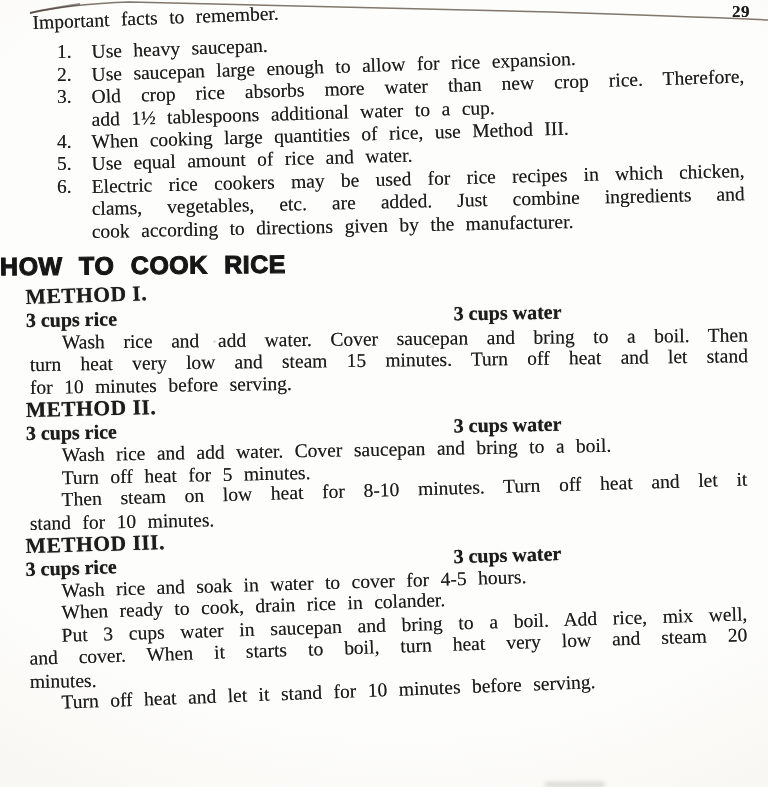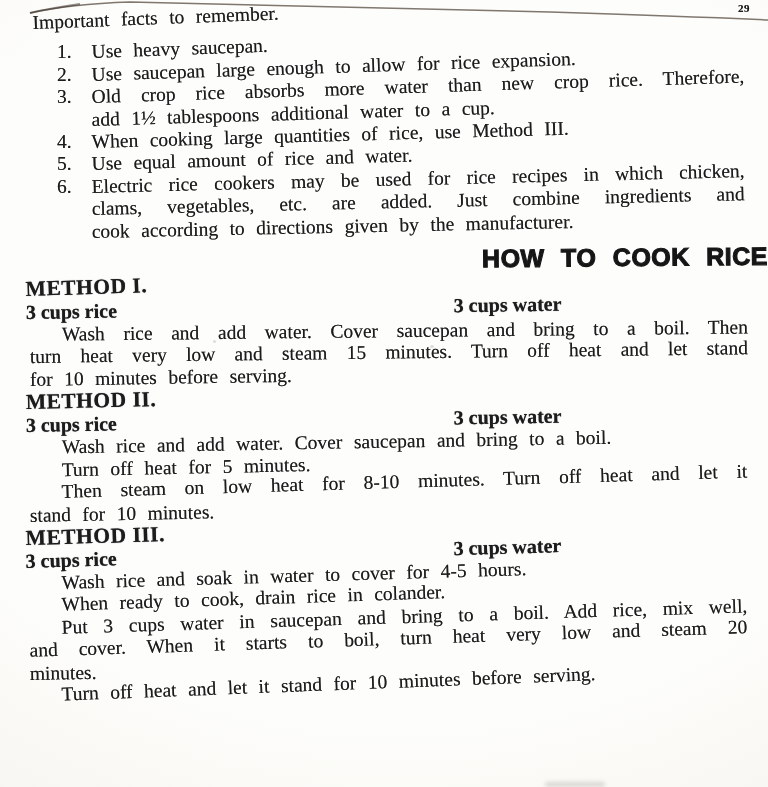--- a/index.html
+++ b/index.html
@@ -9,21 +9,21 @@
     overflow:hidden;
     background:
       radial-gradient(ellipse 120% 90% at 52% 42%, #fdfdfb 55%, #f5f3ee 88%, #ecebe5 100%);
     font-family:"Liberation Serif", serif;
     color:#1c1c1c;
     text-shadow:0 0 0.5px rgba(25,25,25,.65);
   }
   .artifacts{position:absolute;top:0;left:0;pointer-events:none;}
   .pagenum{
     position:absolute;top:2px;right:18px;
-    font-size:11px;font-weight:bold;letter-spacing:.5px;
+    font-size:17px;font-weight:bold;letter-spacing:.5px;
   }
   .title-wrap{padding-top:6px;text-align:center;height:52px;}
   .title-text{
     display:inline-block;
     font-family:"Liberation Sans", sans-serif;
     font-weight:bold;font-size:45px;line-height:46px;
     letter-spacing:2px;
     transform:scaleX(.86);
     -webkit-text-stroke:2px #161616;
     color:#161616;text-shadow:none;
@@ -37,21 +37,21 @@
   .facts{margin:7px 0 0 57px;width:688px;}
   .fact{position:relative;padding-left:35px;}
   .fact .num{position:absolute;left:0;top:0;}
   .tline{
     font-size:19.5px;line-height:22.4px;
     word-spacing:.34em;
     transform-origin:left bottom;
   }
   .jst{text-align:justify;text-align-last:justify;word-spacing:.1em;}
   .section-heading{
-    margin-top:0;text-align:right;height:30px;
+    margin-top:8px;text-align:left;height:30px;
   }
   .section-heading span{
     display:inline-block;
     font-family:"Liberation Sans", sans-serif;
     font-weight:bold;font-size:25px;line-height:28px;
     letter-spacing:.5px;word-spacing:9px;
     -webkit-text-stroke:1.1px #161616;color:#161616;text-shadow:none;
     transform:rotate(-0.5deg);
   }
   .methods{margin:5px 0 0 26px;width:722px;}

